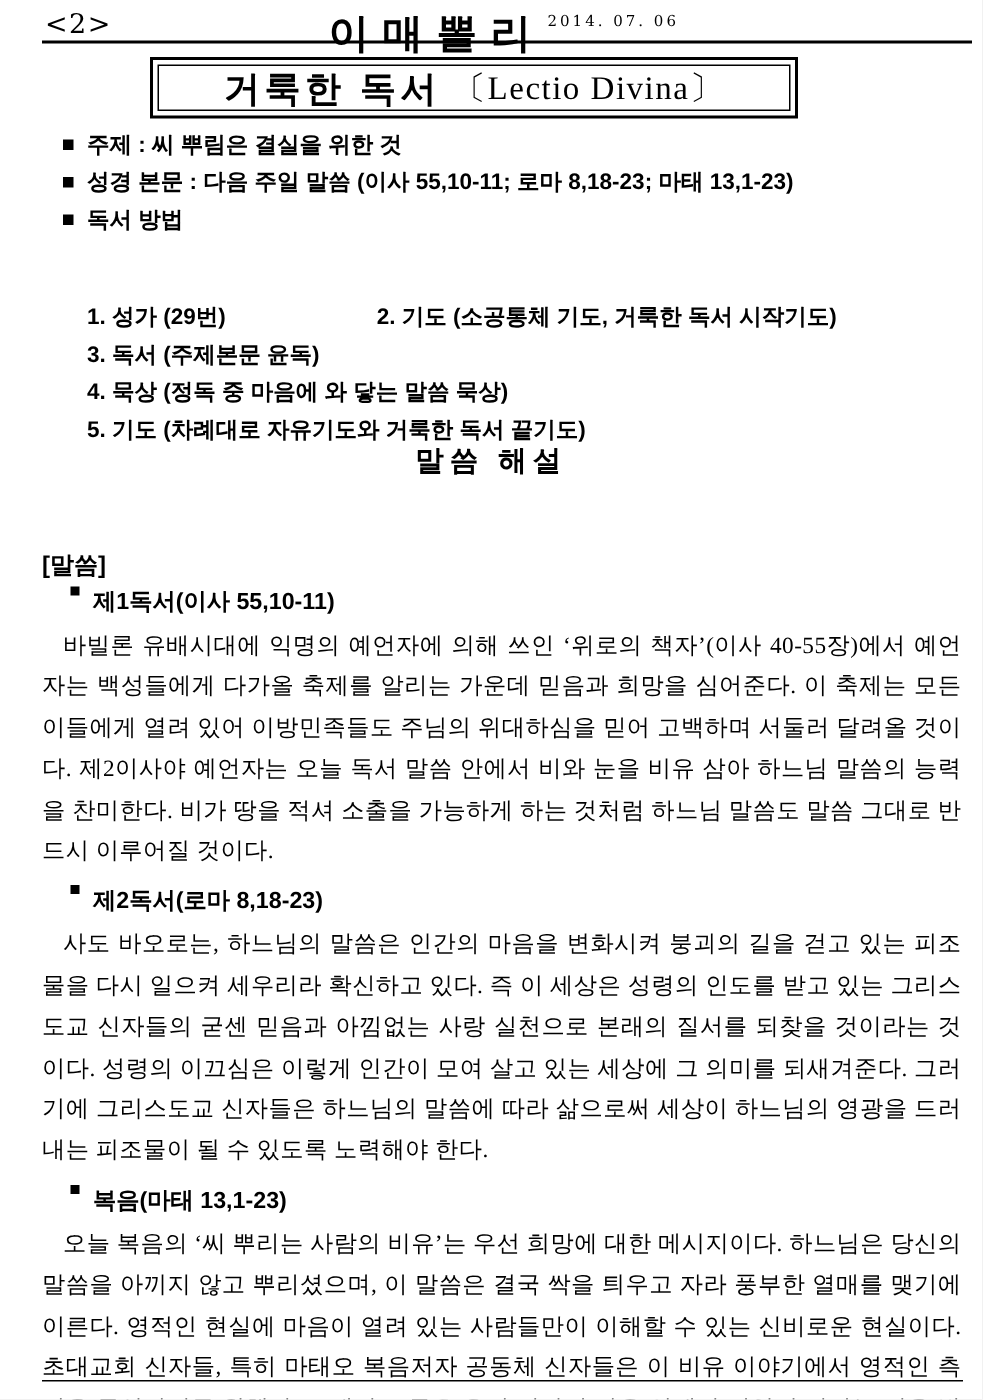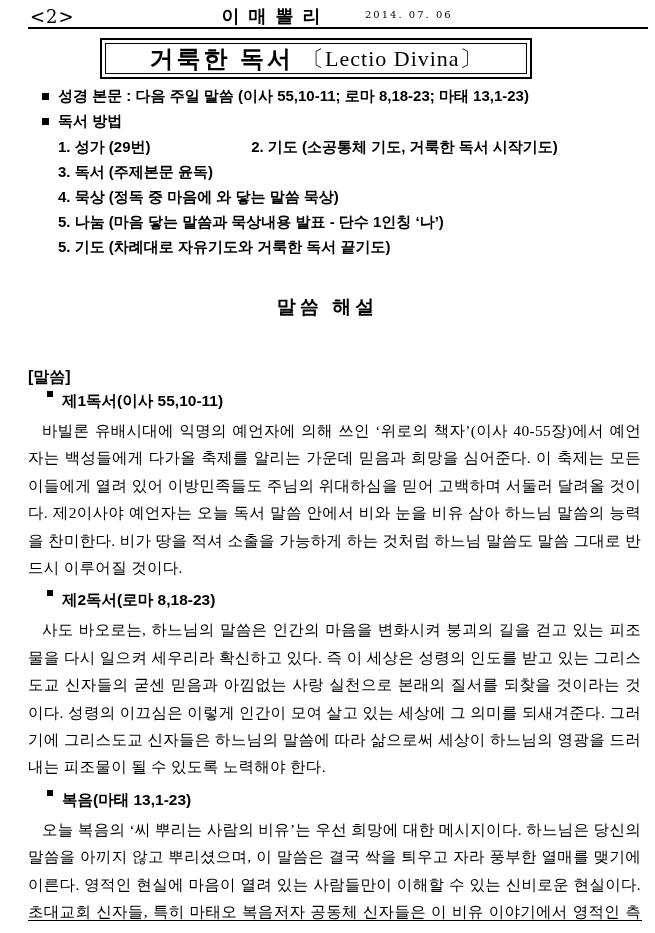--- a/index.html
+++ b/index.html
@@ -3,37 +3,37 @@
 <meta charset="utf-8">
 <style>
   html,body{margin:0;padding:0;background:#e8e8e8;}
   .page{
     width:655px;height:933px;position:relative;margin:0 auto;
     background:#ffffff;color:#000;overflow:hidden;
     font-family:"Liberation Serif",serif;
   }
   
   .page-num{position:absolute;top:6px;left:30px;font-size:18px;letter-spacing:1px;font-family:"DejaVu Serif",serif;}
-  .header-title{position:absolute;top:4px;left:188px;width:175px;text-align:center;
-    font-family:"Liberation Sans",sans-serif;font-weight:bold;font-size:18px;letter-spacing:9px;}
+  .header-title{position:absolute;top:4px;left:188px;width:175px;text-align:right;
+    font-family:"Liberation Sans",sans-serif;font-weight:bold;font-size:27px;letter-spacing:9px;}
   .header-date{position:absolute;top:9px;left:365px;font-size:10px;letter-spacing:2px;font-family:"DejaVu Serif",serif;}
   .header-rule{position:absolute;top:27px;left:28px;width:620px;border-top:2px solid #000;}
   
   .title-box{position:absolute;top:38px;left:100px;width:432px;height:41px;
     border:2px solid #000;padding:3px;box-sizing:border-box;}
   .title-box-inner{border:1px solid #000;width:100%;height:100%;box-sizing:border-box;
     display:flex;align-items:center;justify-content:center;gap:8px;white-space:nowrap;}
   .title-ko{font-family:"Liberation Sans",sans-serif;font-weight:bold;font-size:24px;letter-spacing:3px;}
   .title-la{font-family:"Liberation Serif",serif;font-size:22px;letter-spacing:1px;}
   
   .intro{position:absolute;top:84px;left:42px;right:12px;
     font-family:"Liberation Sans",sans-serif;font-weight:bold;font-size:15px;}
   .bullet-row{display:flex;align-items:center;height:25px;}
   .bullet-square{width:7px;height:7px;background:#000;margin-right:9px;flex:none;}
-  .steps{margin-left:16px;}
+  .steps{margin-left:16px;margin-top:40px;}
   .step-row{height:25px;line-height:25px;white-space:nowrap;}
   .step-half{display:inline-block;width:189px;}
   
   .commentary-heading{position:absolute;top:294px;left:0;width:100%;text-align:center;
     font-family:"Liberation Sans",sans-serif;font-weight:bold;font-size:19px;letter-spacing:4px;}
   .malsseum-label{position:absolute;top:367px;left:28px;
     font-family:"Liberation Sans",sans-serif;font-weight:bold;font-size:16px;}
   .sections{position:absolute;top:391px;left:28px;right:14px;}
   .section-title{display:flex;align-items:flex-start;margin:0 0 7px 19px;height:19px;
     font-family:"Liberation Sans",sans-serif;font-weight:bold;font-size:15.5px;}
@@ -55,39 +55,40 @@
   <div class="title-box">
     <div class="title-box-inner">
       <span class="title-ko">거룩한 독서</span>
       <span class="title-la">〔Lectio Divina〕</span>
     </div>
   </div>
 
   <div class="intro">
     <div class="bullet-row">
       <span class="bullet-square"></span>
+      <span>주제 : 씨 뿌림은 결실을 위한 것</span>
+    </div>
+    <div class="bullet-row">
+      <span class="bullet-square"></span>
       <span>성경 본문 : 다음 주일 말씀 (이사 55,10-11; 로마 8,18-23; 마태 13,1-23)</span>
     </div>
     <div class="bullet-row">
       <span class="bullet-square"></span>
       <span>독서 방법</span>
     </div>
     <div class="steps">
       <div class="step-row">
         <span class="step-half">1. 성가 (29번)</span>
         <span>2. 기도 (소공통체 기도, 거룩한 독서 시작기도)</span>
       </div>
       <div class="step-row">
         <span>3. 독서 (주제본문 윤독)</span>
       </div>
       <div class="step-row">
         <span>4. 묵상 (정독 중 마음에 와 닿는 말씀 묵상)</span>
-      </div>
-      <div class="step-row">
-        <span>5. 나눔 (마음 닿는 말씀과 묵상내용 발표 - 단수 1인칭 ‘나’)</span>
       </div>
       <div class="step-row">
         <span>5. 기도 (차례대로 자유기도와 거룩한 독서 끝기도)</span>
       </div>
     </div>
   </div>
 
   <div class="commentary-heading">말씀 해설</div>
 
   <div class="malsseum-label">[말씀]</div>

